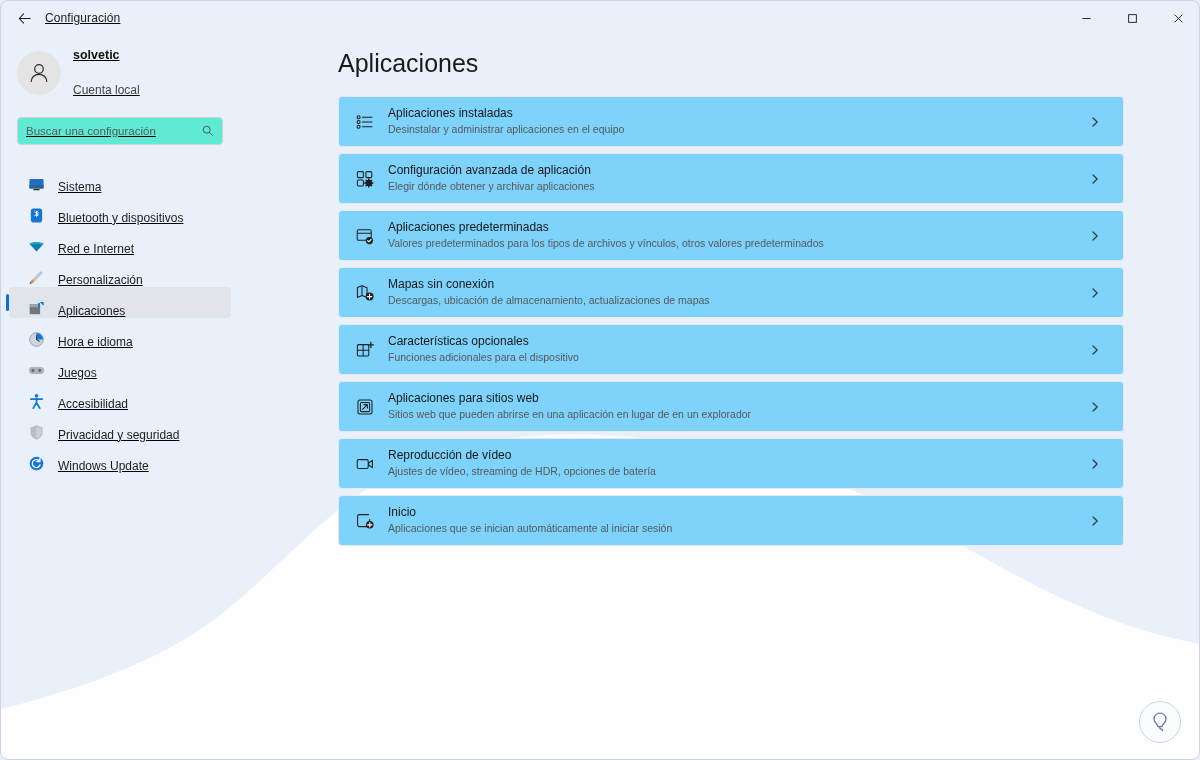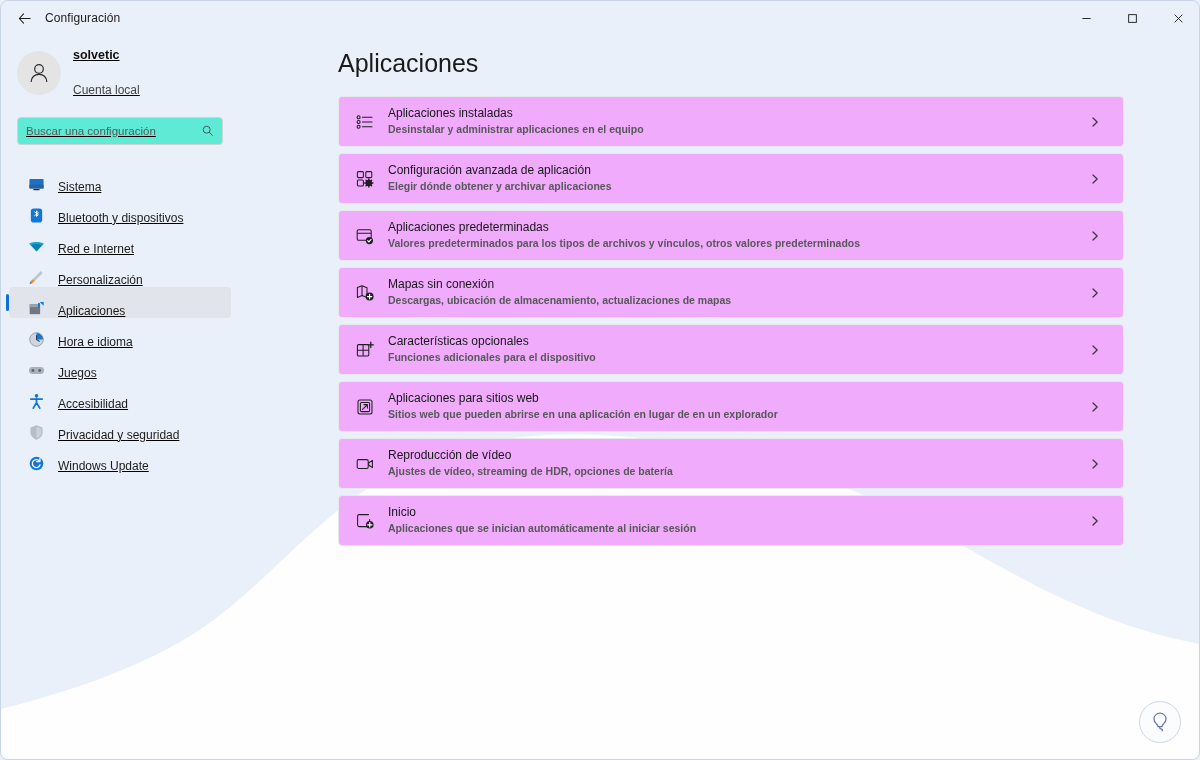--- a/index.html
+++ b/index.html
@@ -21,20 +21,21 @@
     width: 1200px; height: 520px;
     pointer-events: none; z-index: 0;
   }
 
   
   #titlebar {
     position: absolute; top: 0; left: 0;
     width: 1200px; height: 34px;
     display: flex; align-items: center;
     z-index: 5;
+    text-decoration: underline;
   }
   #back-btn {
     width: 30px; height: 26px; margin-left: 8px;
     display: flex; align-items: center; justify-content: center;
     border-radius: 4px; cursor: pointer;
   }
   #app-title {
     font-size: 12px; color: #1b1b1b;
     margin-left: 6px; letter-spacing: .1px;
   }
@@ -113,34 +114,34 @@
     width: 960px; height: 726px;
     z-index: 2;
   }
   #page-title {
     margin: 14px 0 0 97px;
     font-size: 25px; color: #1a1a1a; font-weight: normal;
   }
   #cards { margin: 18px 0 0 97px; width: 786px; }
   .card {
     height: 51px; margin-bottom: 6px;
-    background: #f0abfc;
+    background: #7dd3fc;
     border: 1px solid #e7e8ea;
     border-radius: 4px;
     display: flex; align-items: center;
     cursor: pointer;
   }
   .card-icon {
     width: 22px; height: 22px; margin-left: 15px; flex: none;
     display: flex; align-items: center; justify-content: center;
     color: #1f1f1f;
   }
   .card-text { margin-left: 12px; line-height: 1.32; flex: 1; }
   .card-title { font-size: 12px; color: #171717; }
-  .card-sub { font-size: 10.5px; color: #585858; margin-top: 1px; font-weight: bold; }
+  .card-sub { font-size: 10.5px; color: #585858; margin-top: 1px; }
   .card-chevron {
     margin-right: 22px; color: #3a3a3a;
     display: flex; align-items: center;
   }
 
   
   #feedback-btn {
     position: absolute; right: 18px; bottom: 16px;
     width: 42px; height: 42px; border-radius: 50%;
     border: 1px solid #cfd6ea; background: #fbfcfe;

